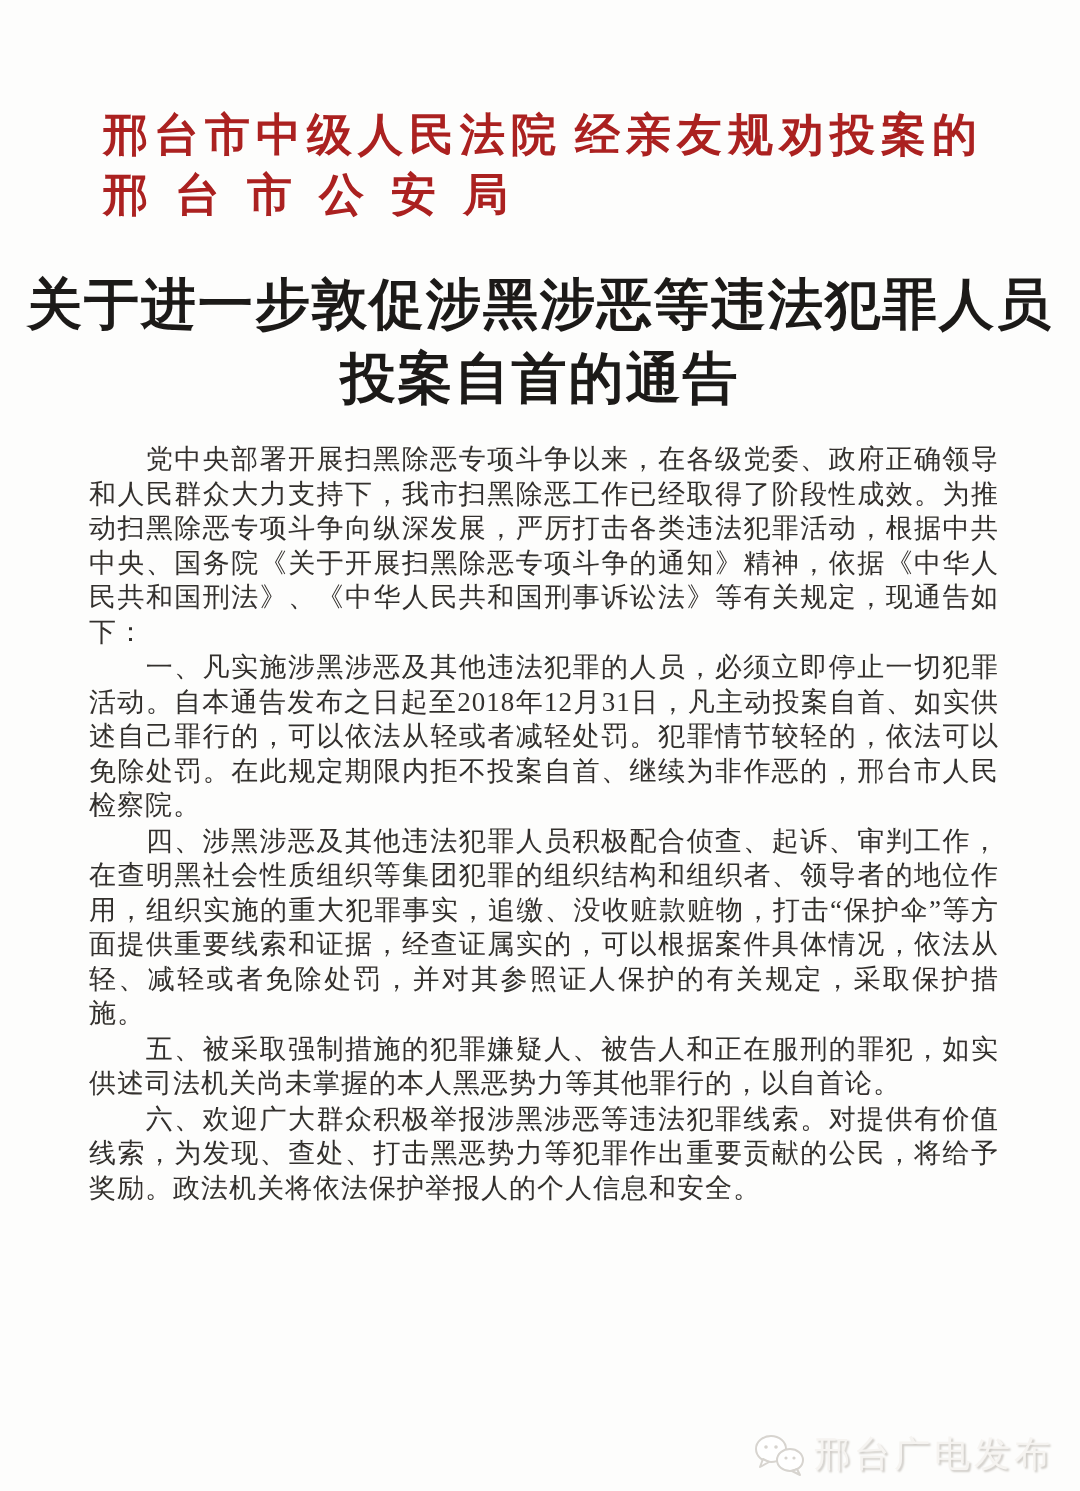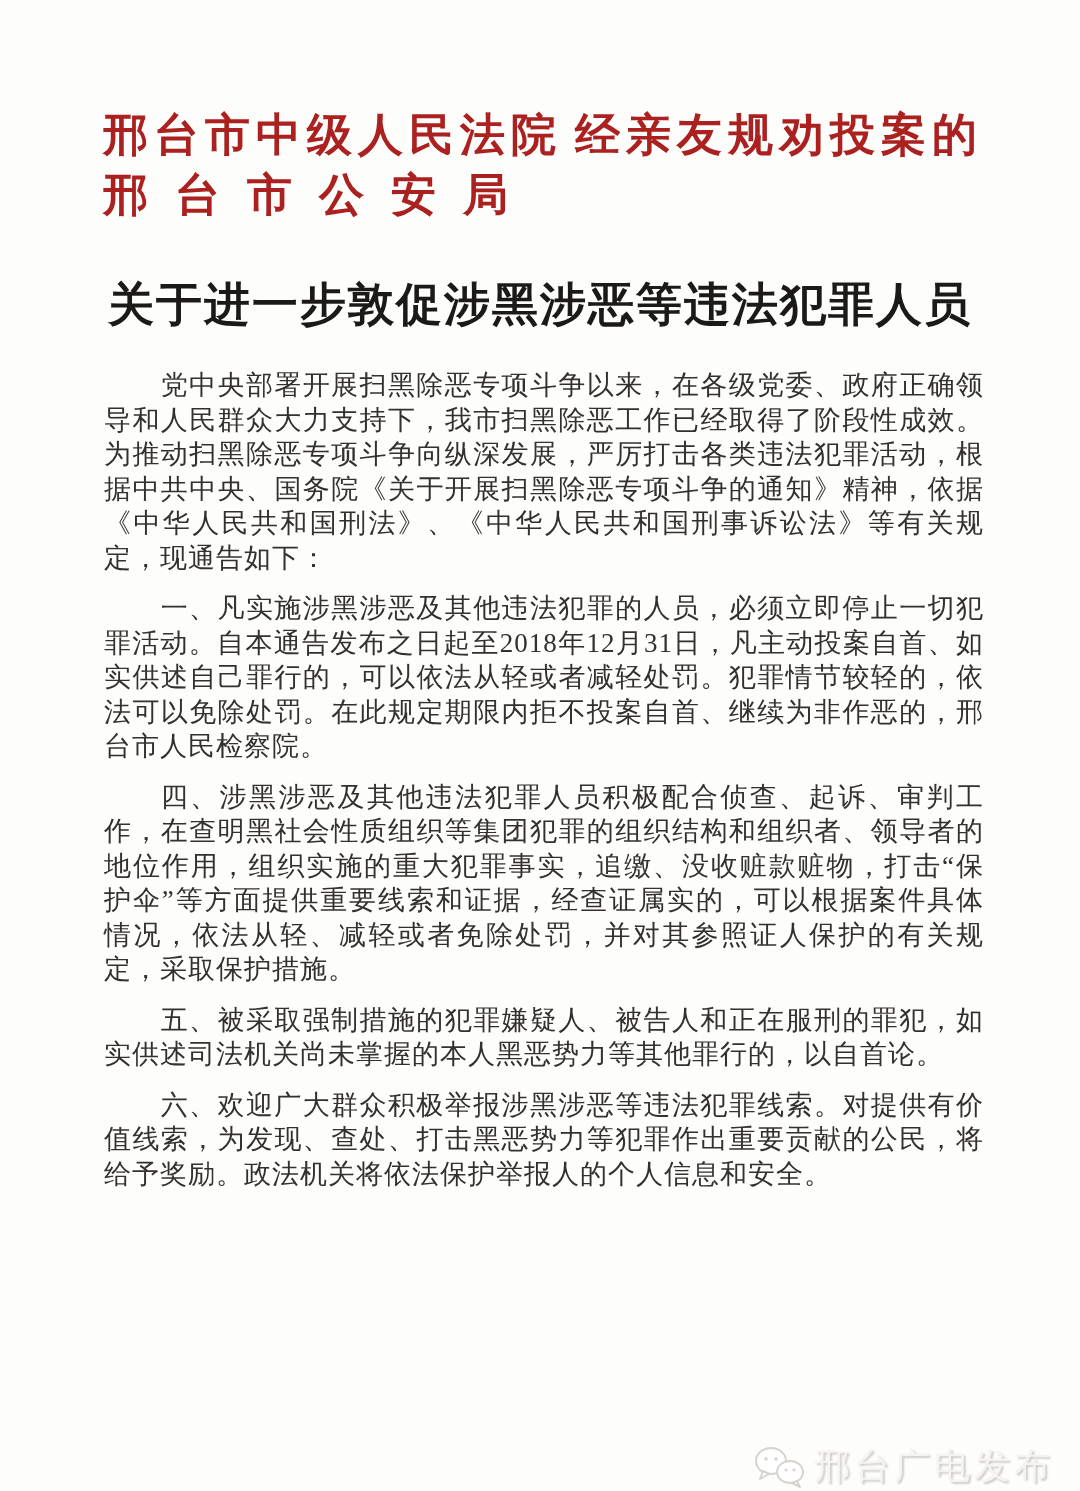--- a/index.html
+++ b/index.html
@@ -30,46 +30,46 @@
     white-space: nowrap;
   }
   .agency-row + .agency-row { margin-top: 2px; flex-direction: column; }
   .sp1 { letter-spacing: 6px;  margin-right: -6px; }
   .sp2 { letter-spacing: 27px; margin-right: -27px; }
 
   
   .title {
     margin: 44px 0 0 0;
     text-align: center;
-    font-size: 46px;
+    font-size: 55px;
     line-height: 74px;
     font-weight: bold;
     color: #1c1a18;
     letter-spacing: 2px;
   }
   .title-line { display: block; }
 
   
   .body {
     margin: 26px 80px 0 88px;
     font-size: 27px;
     line-height: 34.5px;
     text-align: justify;
     letter-spacing: 1px;
   }
   .body p {
-    margin: 16px;
+    margin: 1px;
     text-indent: 2.1em;
   }
 
   
   .watermark {
     position: absolute;
     right: 26px;
-    bottom: 0;
+    bottom: 12px;
     display: flex;
     align-items: center;
     gap: 8px;
   }
   .watermark-text {
     font-family: "Liberation Sans", "DejaVu Sans", sans-serif;
     font-size: 36px;
     letter-spacing: 4px;
     color: #f6f4f1;
     text-shadow: 2px 2px 2px #cfccc7;
@@ -86,20 +86,21 @@
       <span class="sp1">邢台市中级人民法院</span>
       <span class="sp1">经亲友规劝投案的</span>
     </div>
     <div class="agency-row">
       <span class="sp2">邢台市公安局</span>
     </div>
   </header>
 
   <h1 class="title">
     <span class="title-line">关于进一步敦促涉黑涉恶等违法犯罪人员</span>
+    <span class="title-line">投案自首的通告</span>
   </h1>
 
   <main class="body">
     <p>党中央部署开展扫黑除恶专项斗争以来，在各级党委、政府正确领导和人民群众大力支持下，我市扫黑除恶工作已经取得了阶段性成效。为推动扫黑除恶专项斗争向纵深发展，严厉打击各类违法犯罪活动，根据中共中央、国务院《关于开展扫黑除恶专项斗争的通知》精神，依据《中华人民共和国刑法》、《中华人民共和国刑事诉讼法》等有关规定，现通告如下：</p>
     <p>一、凡实施涉黑涉恶及其他违法犯罪的人员，必须立即停止一切犯罪活动。自本通告发布之日起至2018年12月31日，凡主动投案自首、如实供述自己罪行的，可以依法从轻或者减轻处罚。犯罪情节较轻的，依法可以免除处罚。在此规定期限内拒不投案自首、继续为非作恶的，邢台市人民检察院。</p>
     <p>四、涉黑涉恶及其他违法犯罪人员积极配合侦查、起诉、审判工作，在查明黑社会性质组织等集团犯罪的组织结构和组织者、领导者的地位作用，组织实施的重大犯罪事实，追缴、没收赃款赃物，打击“保护伞”等方面提供重要线索和证据，经查证属实的，可以根据案件具体情况，依法从轻、减轻或者免除处罚，并对其参照证人保护的有关规定，采取保护措施。</p>
     <p>五、被采取强制措施的犯罪嫌疑人、被告人和正在服刑的罪犯，如实供述司法机关尚未掌握的本人黑恶势力等其他罪行的，以自首论。</p>
     <p>六、欢迎广大群众积极举报涉黑涉恶等违法犯罪线索。对提供有价值线索，为发现、查处、打击黑恶势力等犯罪作出重要贡献的公民，将给予奖励。政法机关将依法保护举报人的个人信息和安全。</p>
   </main>
 

